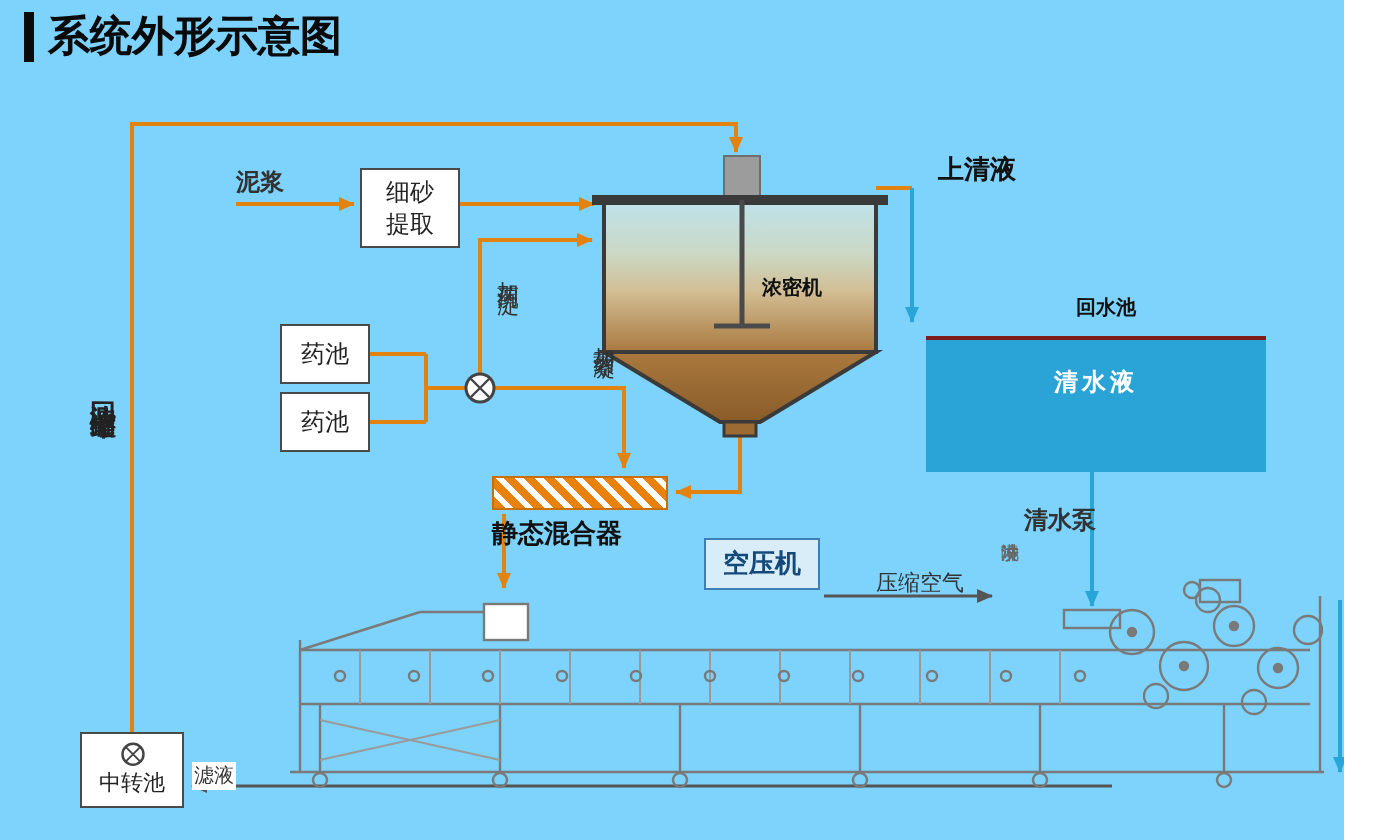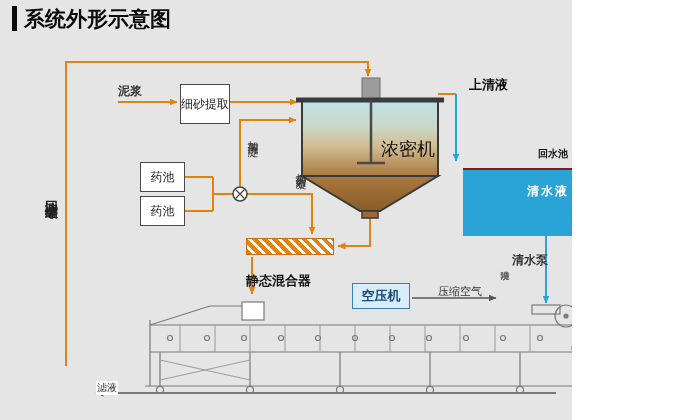--- a/index.html
+++ b/index.html
@@ -1,27 +1,27 @@
 <!DOCTYPE html>
 <html><head>
 <meta charset="utf-8">
 <style>
   * { margin:0; padding:0; box-sizing:border-box; }
   html,body { width:700px; height:420px; background:#ffffff;
     font-family:"Liberation Sans","DejaVu Sans",sans-serif; }
-  #canvas { position:relative; width:572px; height:420px; background:#e5e5e5; overflow:hidden; }
+  #canvas { position:relative; width:672px; height:420px; background:#7dd3fc; overflow:hidden; }
 
   .title { position:absolute; left:12px; top:6px; font-size:21px; font-weight:bold;
     color:#0a0a0a; border-left:5px solid #0a0a0a; padding-left:7px; line-height:1.2; z-index:4; }
 
   .lbl { position:absolute; color:#222; white-space:nowrap; z-index:3; }
   .vert { writing-mode:vertical-rl; text-orientation:upright; letter-spacing:2px; white-space:normal; }
 
   .box { position:absolute; background:#fff; border:1.5px solid #4a4a4a; color:#222;
-    display:flex; flex-direction:row; align-items:center; justify-content:center;
+    display:flex; flex-direction:column; align-items:center; justify-content:center;
     text-align:center; font-size:12px; line-height:1.35; z-index:3; }
 
   .compressor { background:#d9edf8; border-color:#3c7fb5; color:#14497c;
     font-weight:bold; font-size:13px; }
 
   .pool { position:absolute; left:463px; top:168px; width:170px; height:68px;
     background:#2aa3d6; border-top:2px solid #7f1d1d; z-index:1; }
   .pool-inner { position:absolute; left:64px; top:13px; color:#ffffff; font-size:12px;
     letter-spacing:2px; font-weight:bold; }
 
@@ -150,45 +150,52 @@
 
   <div class="lbl" style="left:118px;top:83px;font-size:12px;font-weight:bold;color:#333;">泥浆</div>
 
   <div class="box" style="left:180px;top:84px;width:50px;height:40px;">
     <span>细砂</span>
     <span>提取</span>
   </div>
 
   <div class="lbl" style="left:433px;top:76px;font-size:13px;font-weight:bold;color:#111;margin-left:36px;">上清液</div>
 
-  <div class="lbl" style="left:381px;top:137px;font-size:18px;font-weight:normal;color:#111;">浓密机</div>
+  <div class="lbl" style="left:381px;top:137px;font-size:10px;font-weight:bold;color:#111;">浓密机</div>
 
   <div class="lbl" style="left:538px;top:147px;font-size:10px;font-weight:bold;color:#111;">回水池</div>
 
   <div class="box" style="left:140px;top:162px;width:45px;height:30px;">
     <span>药池</span>
   </div>
   <div class="box" style="left:140px;top:196px;width:45px;height:30px;">
     <span>药池</span>
   </div>
 
   <div class="lbl vert" style="left:245px;top:131px;font-size:11px;color:#333;">加药沉淀</div>
 
   <div class="lbl vert" style="left:293px;top:164px;font-size:11px;color:#333;">加药絮凝</div>
 
-  <div class="lbl" style="left:246px;top:272px;font-size:13px;font-weight:bold;color:#111;">静态混合器</div>
+  <div class="lbl" style="left:246px;top:258px;font-size:13px;font-weight:bold;color:#111;">静态混合器</div>
 
   <div class="lbl vert" style="left:42px;top:190px;font-size:13px;font-weight:bold;color:#222;">回浓缩罐</div>
 
-  <div class="box compressor" style="left:352px;top:283px;width:58px;height:26px;">
+  <div class="box compressor" style="left:352px;top:269px;width:58px;height:26px;">
     <span>空压机</span>
   </div>
 
   <div class="lbl" style="left:438px;top:284px;font-size:11px;color:#333;">压缩空气</div>
 
   <div class="lbl" style="left:512px;top:252px;font-size:12px;font-weight:bold;color:#333;">清水泵</div>
 
   <div class="lbl vert" style="left:498px;top:264px;font-size:9px;color:#666;letter-spacing:0;">冲洗喷淋</div>
 
+  <div class="box" style="left:40px;top:366px;width:52px;height:38px;font-size:11px;">
+    <svg width="15" height="14" viewBox="0 0 16 16">
+      <circle cx="8" cy="7" r="6" fill="none" stroke="#444" stroke-width="1.4"></circle>
+      <path d="M3.8,2.8 L12.2,11.2 M12.2,2.8 L3.8,11.2" stroke="#444" stroke-width="1.1"></path>
+    </svg>
+    <span>中转池</span>
+  </div>
 
   <div class="lbl" style="left:96px;top:381px;font-size:10px;color:#333;background:#fff;padding:0 1px;">滤液</div>
 
 </div>
 
 </body></html>

